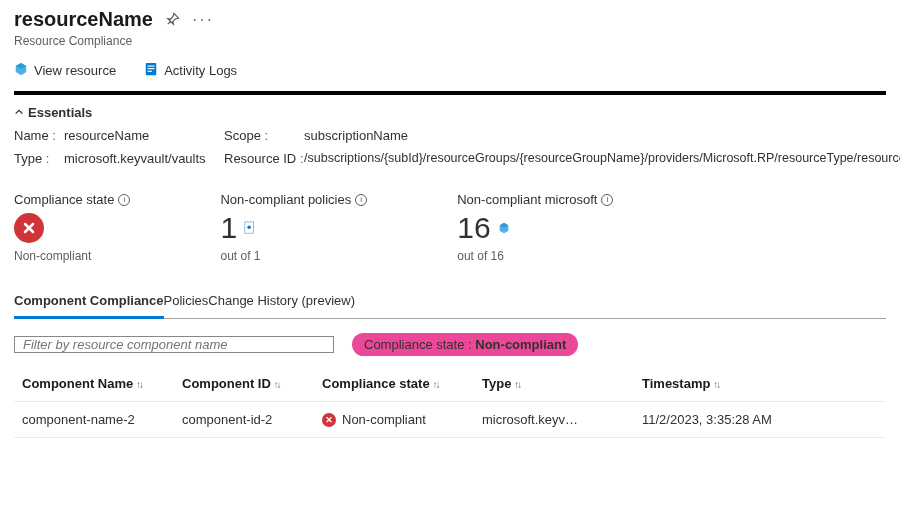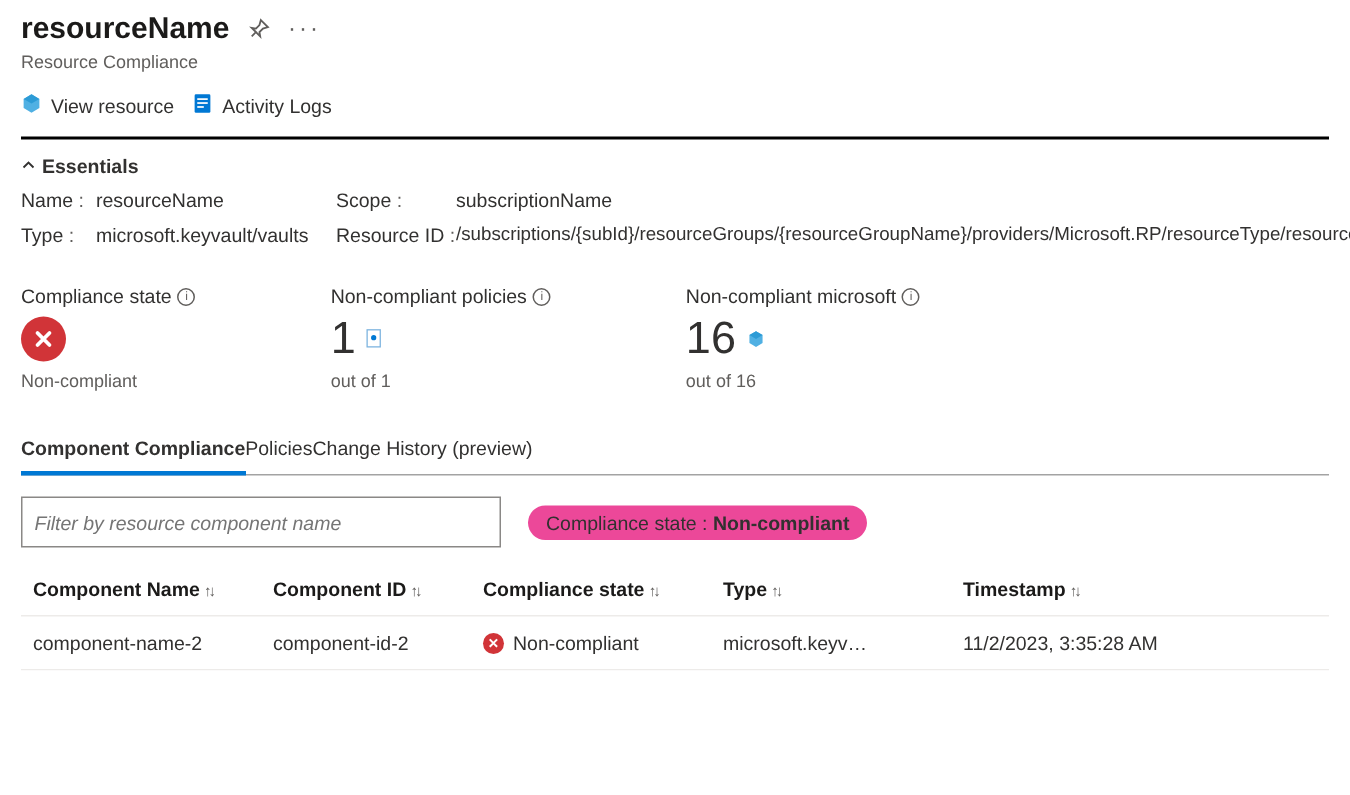--- a/index.html
+++ b/index.html
@@ -9,21 +9,21 @@
     font-size: 13px;
     color: #323130;
     background: #fff;
     width: 900px;
   }
   .page { padding: 8px 14px 0 14px; }
   .header-row { display: flex; align-items: center; gap: 12px; }
   .title { font-size: 20px; font-weight: 700; color: #1b1a19; }
   .subtitle { font-size: 12px; color: #605e5c; margin-top: 3px; margin-bottom: 10px; }
   .icon-btn { color: #605e5c; cursor: pointer; display: inline-flex; align-items: center; }
-  .toolbar { display: flex; gap: 12px; padding: 4px 0 12px 0; border-bottom: 2px solid #000000; }
+  .toolbar { display: flex; gap: 28px; padding: 4px 0 12px 0; border-bottom: 4px solid #000000; }
   .toolbar-item { display: flex; align-items: center; gap: 6px; color: #323130; cursor: pointer; }
   .cube-icon { color: #2c9bd6; }
   .log-icon { color: #0078d4; }
   .essentials-header { display: flex; align-items: center; gap: 4px; font-weight: 600; padding: 10px 0 8px 0; cursor: pointer; }
   .ess-grid { display: grid; grid-template-columns: 50px 160px 80px auto; row-gap: 8px; font-size: 13px; }
   .ess-label { color: #323130; }
   .ess-sep { color: #605e5c; }
   .ess-val { color: #323130; }
   .ess-val.link { color: #323130; }
   .stats { display: flex; gap: 90px; margin-top: 26px; padding-bottom: 18px; }
@@ -35,21 +35,21 @@
   .sub { font-size: 12px; color: #605e5c; }
   .state-x {
     width: 30px; height: 30px; background: #d13438; border-radius: 50%;
     display: inline-flex; align-items: center; justify-content: center; color: #fff;
   }
   .tabs { display: flex; border-bottom: 1px solid #a3a3a3; margin-top: 4px; }
   .tab { padding: 8px 0; color: #323130; cursor: pointer; }
   .tab.active { font-weight: 600; border-bottom: 3px solid #0078d4; margin-bottom: -1px; }
   .filter-row { display: flex; align-items: center; gap: 18px; margin: 14px 0 10px 0; }
   .filter-input {
-    width: 320px; height: 34px; border: 1px solid #8a8886; padding: 2px 8px;
+    width: 320px; height: 17px; border: 1px solid #8a8886; padding: 2px 8px;
     font-style: italic; color: #605e5c; font-size: 13px;
   }
   .pill {
     background: #ec4899; border-radius: 14px; padding: 4px 12px; font-size: 13px; color: #323130;
   }
   .pill b { font-weight: 600; font-style: normal; }
   table { width: 100%; border-collapse: collapse; font-size: 13px; }
   th { text-align: left; font-weight: 700; padding: 10px 8px; border-bottom: 1px solid #edebe9; color: #1b1a19; white-space: nowrap; }
   td { padding: 10px 8px; border-bottom: 1px solid #edebe9; color: #323130; }
   .sort-arrows { font-size: 10px; color: #605e5c; letter-spacing: -2px; margin-left: 2px; }

